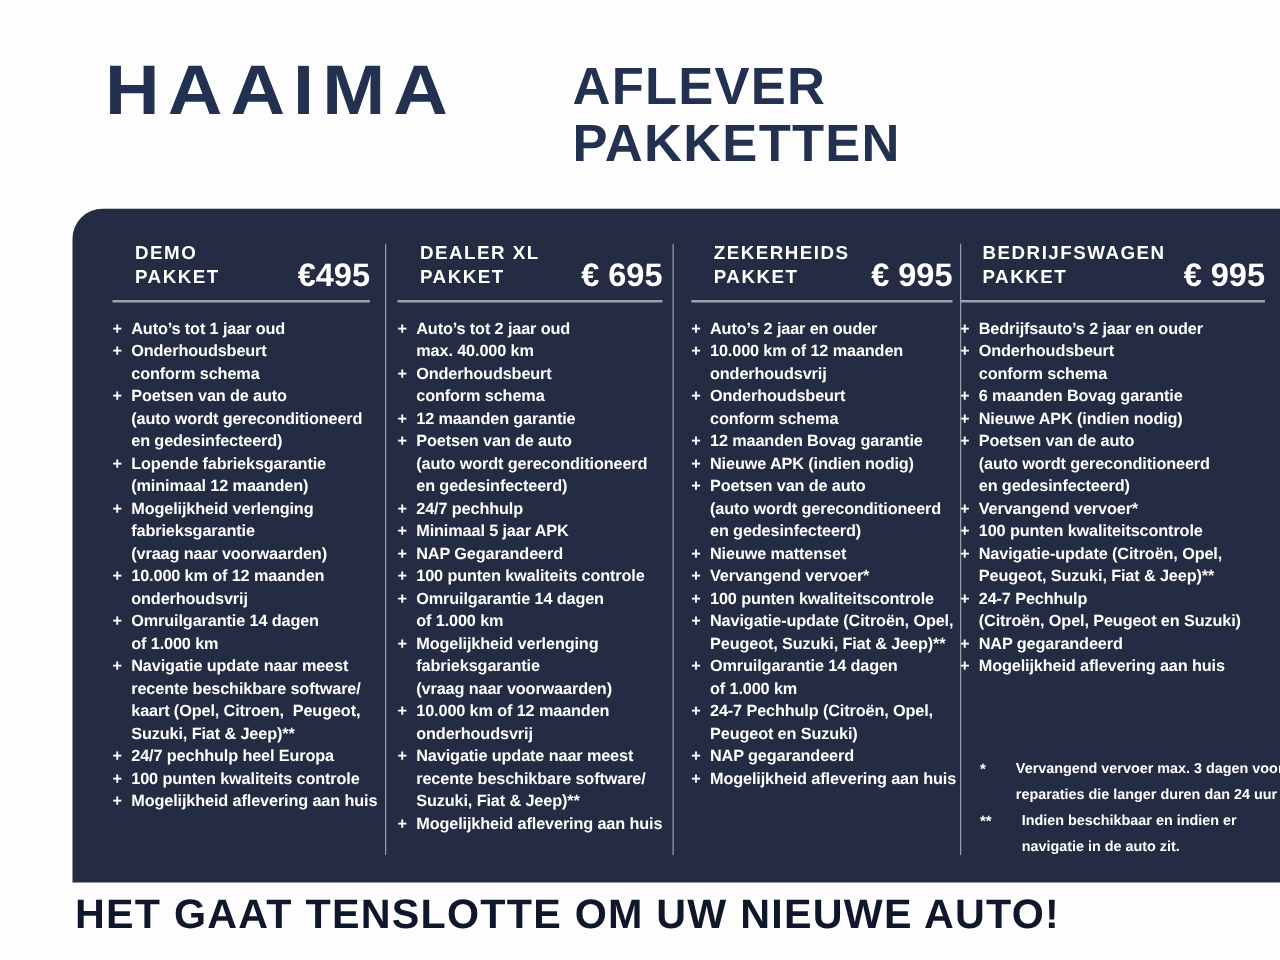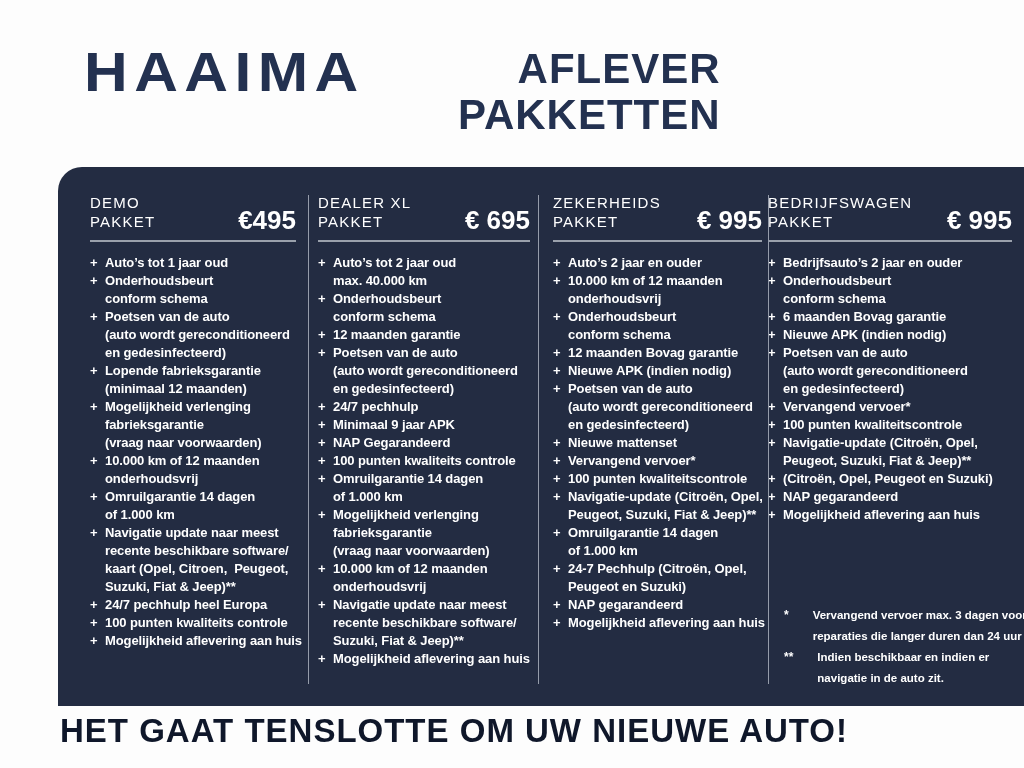--- a/index.html
+++ b/index.html
@@ -11,39 +11,39 @@
   .brand{position:absolute;left:84px;top:44px;color:#233150;}
   .brand-name{
     font-size:56px;font-weight:800;letter-spacing:6px;line-height:1;
     transform:scaleX(1.08);transform-origin:left;
   }
   .brand-tagline{
     font-size:25px;font-weight:400;letter-spacing:4px;margin-top:6px;
   }
   .page-title{
     position:absolute;left:458px;top:46px;color:#233150;
-    font-size:42px;font-weight:800;line-height:46px;letter-spacing:1px;margin:0;text-align:right;
+    font-size:42px;font-weight:800;line-height:46px;letter-spacing:1px;margin:0;
   }
   
   .panel{
     position:absolute;left:58px;top:167px;right:0;height:539px;
     background:#232c42;border-radius:24px 0 0 0;
   }
   .v-divider{position:absolute;top:28px;bottom:22px;width:1px;background:#959caa;}
   .v-divider.d1{left:250px;}
   .v-divider.d2{left:480px;}
   .v-divider.d3{left:710px;}
   .columns{display:flex;height:100%;padding-top:26px;box-sizing:border-box;}
   .package{box-sizing:border-box;}
   .package:nth-child(1){width:250px;padding-left:32px;padding-right:12px;}
   .package:nth-child(2){width:230px;padding-left:10px;padding-right:8px;}
   .package:nth-child(3){width:230px;padding-left:15px;padding-right:6px;}
   .package:nth-child(4){flex:1;padding-right:12px;}
   .package-header{display:flex;justify-content:space-between;align-items:flex-end;color:#ffffff;}
-  .package-title{font-size:15px;font-weight:400;letter-spacing:1.2px;line-height:19px;}
+  .package-title{font-size:15px;font-weight:700;letter-spacing:1.2px;line-height:19px;margin-left:18px;}
   .package-price{font-size:26px;font-weight:800;line-height:22px;white-space:pre;}
   .rule{height:2px;background:#9aa1ac;margin-top:9px;margin-bottom:12px;}
   .features{list-style:none;margin:0;padding:0;color:#ffffff;}
   .feature-item{display:flex;}
   .plus{flex:none;width:15px;font-size:13px;font-weight:700;line-height:18px;}
   .flines{min-width:0;}
   .fline{font-size:13px;font-weight:700;line-height:18px;letter-spacing:-0.1px;white-space:pre;}
   
   .footnotes{position:absolute;left:726px;top:438px;right:10px;color:#ffffff;}
   .note{display:flex;margin:0;}
@@ -207,21 +207,21 @@
             </li>
             <li class="feature-item">
               <span class="plus">+</span>
               <div class="flines">
                 <div class="fline">24/7 pechhulp</div>
               </div>
             </li>
             <li class="feature-item">
               <span class="plus">+</span>
               <div class="flines">
-                <div class="fline">Minimaal 9 jaar APK</div>
+                <div class="fline">Minimaal 5 jaar APK</div>
               </div>
             </li>
             <li class="feature-item">
               <span class="plus">+</span>
               <div class="flines">
                 <div class="fline">NAP Gegarandeerd</div>
               </div>
             </li>
             <li class="feature-item">
               <span class="plus">+</span>
@@ -430,20 +430,21 @@
             <li class="feature-item">
               <span class="plus">+</span>
               <div class="flines">
                 <div class="fline">Navigatie-update (Citroën, Opel,</div>
                 <div class="fline">Peugeot, Suzuki, Fiat &amp; Jeep)**</div>
               </div>
             </li>
             <li class="feature-item">
               <span class="plus">+</span>
               <div class="flines">
+                <div class="fline">24-7 Pechhulp</div>
                 <div class="fline">(Citroën, Opel, Peugeot en Suzuki)</div>
               </div>
             </li>
             <li class="feature-item">
               <span class="plus">+</span>
               <div class="flines">
                 <div class="fline">NAP gegarandeerd</div>
               </div>
             </li>
             <li class="feature-item">

